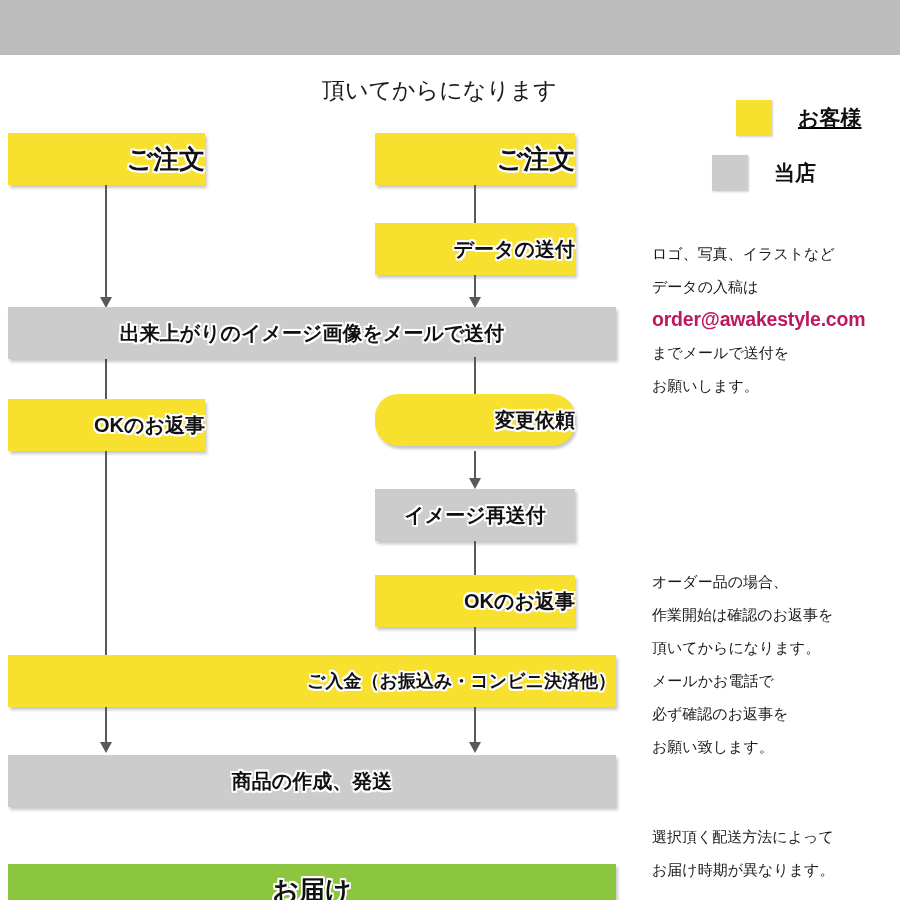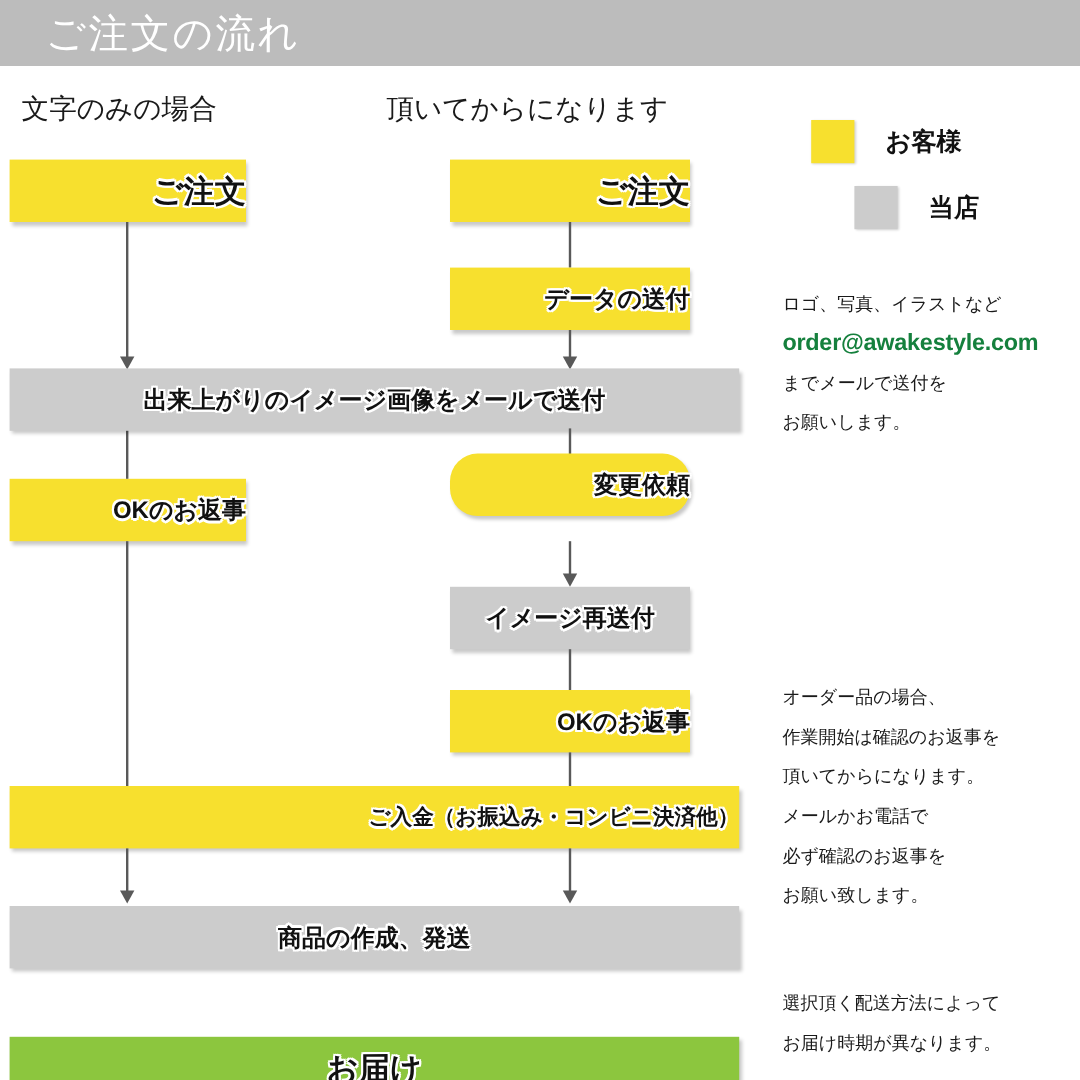--- a/index.html
+++ b/index.html
@@ -78,33 +78,31 @@
   .legend-label{
     margin-left:26px;font-size:21px;font-weight:bold;color:#111;
     white-space:nowrap;
   }
 
   .note-block{position:absolute;left:652px;}
   .note-line{
     font-size:15px;color:#1a1a1a;line-height:33px;white-space:nowrap;
   }
   .note-line.mail{
-    color:#15803d;font-weight:bold;font-size:19.5px;
+    color:#be185d;font-weight:bold;font-size:19.5px;
     letter-spacing:-.2px;
   }
 </style>
 </head>
 <body>
 
 <div id="stage">
 
   <div class="header-bar"></div>
-  <div class="header-title">ご注文の流れ</div>
-
-  <div class="col-caption" id="cap-left">文字のみの場合</div>
+
   <div class="col-caption" id="cap-right">頂いてからになります</div>
 
   <div class="fbox yellow col-l h50" style="top:133px;">
     <span class="lbl s26">ご注文</span>
   </div>
 
   <div class="conn" style="left:105px;top:185px;height:115px;"></div>
   <div class="arrowhead" style="left:100px;top:297px;"></div>
 
   <div class="fbox yellow col-l h50" style="top:399px;">
@@ -127,21 +125,21 @@
 
   <div class="conn" style="left:474px;top:275px;height:25px;"></div>
   <div class="arrowhead" style="left:469px;top:297px;"></div>
 
   <div class="fbox gray wide h50" style="top:307px;">
     <span class="lbl s20">出来上がりのイメージ画像をメールで送付</span>
   </div>
 
   <div class="conn" style="left:474px;top:357px;height:42px;"></div>
 
-  <div class="fbox yellow col-r h50" style="top:378px;border-radius:23px;">
+  <div class="fbox yellow col-r h50" style="top:394px;border-radius:23px;">
     <span class="lbl s20">変更依頼</span>
   </div>
 
   <div class="conn" style="left:474px;top:451px;height:30px;"></div>
   <div class="arrowhead" style="left:469px;top:478px;"></div>
 
   <div class="fbox gray col-r h50" style="top:489px;">
     <span class="lbl s20">イメージ再送付</span>
   </div>
 
@@ -163,32 +161,33 @@
   <div class="arrowhead" style="left:469px;top:742px;"></div>
 
   <div class="fbox gray wide h50" style="top:755px;">
     <span class="lbl s20">商品の作成、発送</span>
   </div>
 
   <div class="fbox green wide h50" style="top:864px;align-items:center;">
     <span class="lbl s26">お届け</span>
   </div>
 
-  <div class="legend-row" style="left:676px;top:100px;">
+  <div class="legend-row" style="left:736px;top:100px;text-decoration:underline;">
     <span class="swatch yellow"></span>
     <span class="legend-label">お客様</span>
   </div>
 
   <div class="legend-row" style="left:712px;top:155px;">
     <span class="swatch gray"></span>
     <span class="legend-label">当店</span>
   </div>
 
   <div class="note-block" style="top:237px;">
     <div class="note-line">ロゴ、写真、イラストなど</div>
+    <div class="note-line">データの入稿は</div>
     <div class="note-line mail">order@awakestyle.com</div>
     <div class="note-line">までメールで送付を</div>
     <div class="note-line">お願いします。</div>
   </div>
 
   <div class="note-block" style="top:565px;">
     <div class="note-line">オーダー品の場合、</div>
     <div class="note-line">作業開始は確認のお返事を</div>
     <div class="note-line">頂いてからになります。</div>
     <div class="note-line">メールかお電話で</div>

